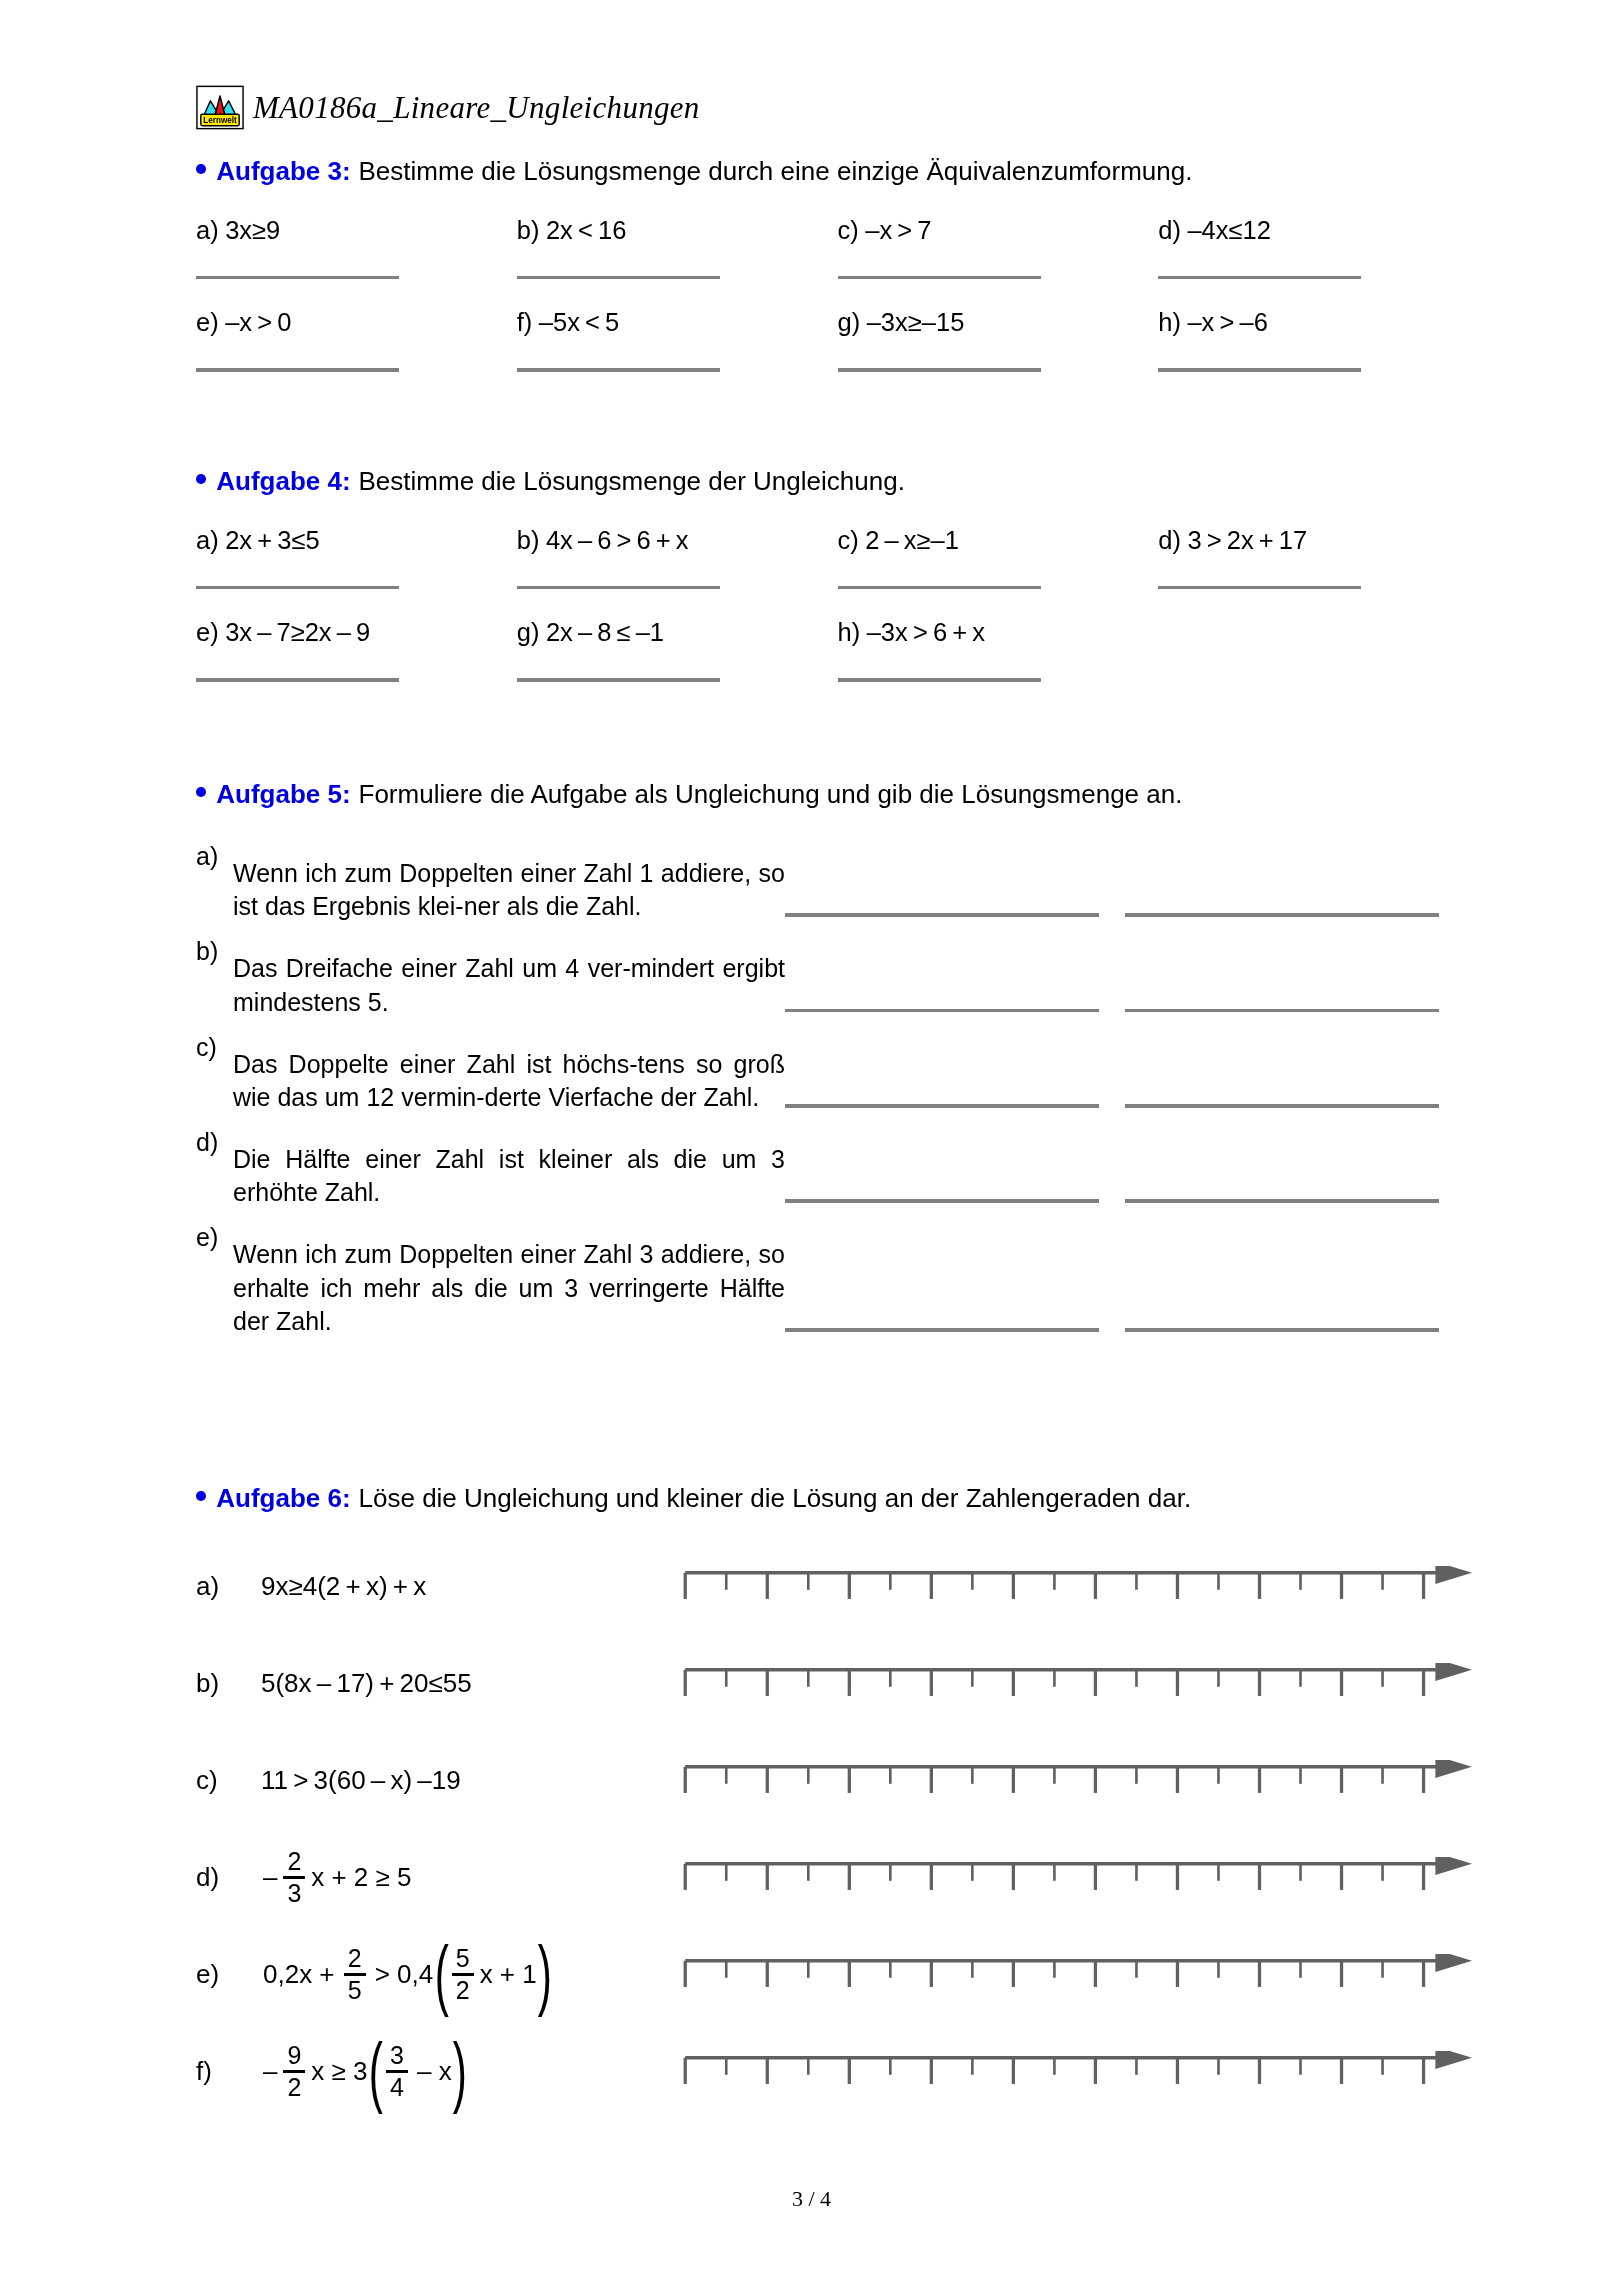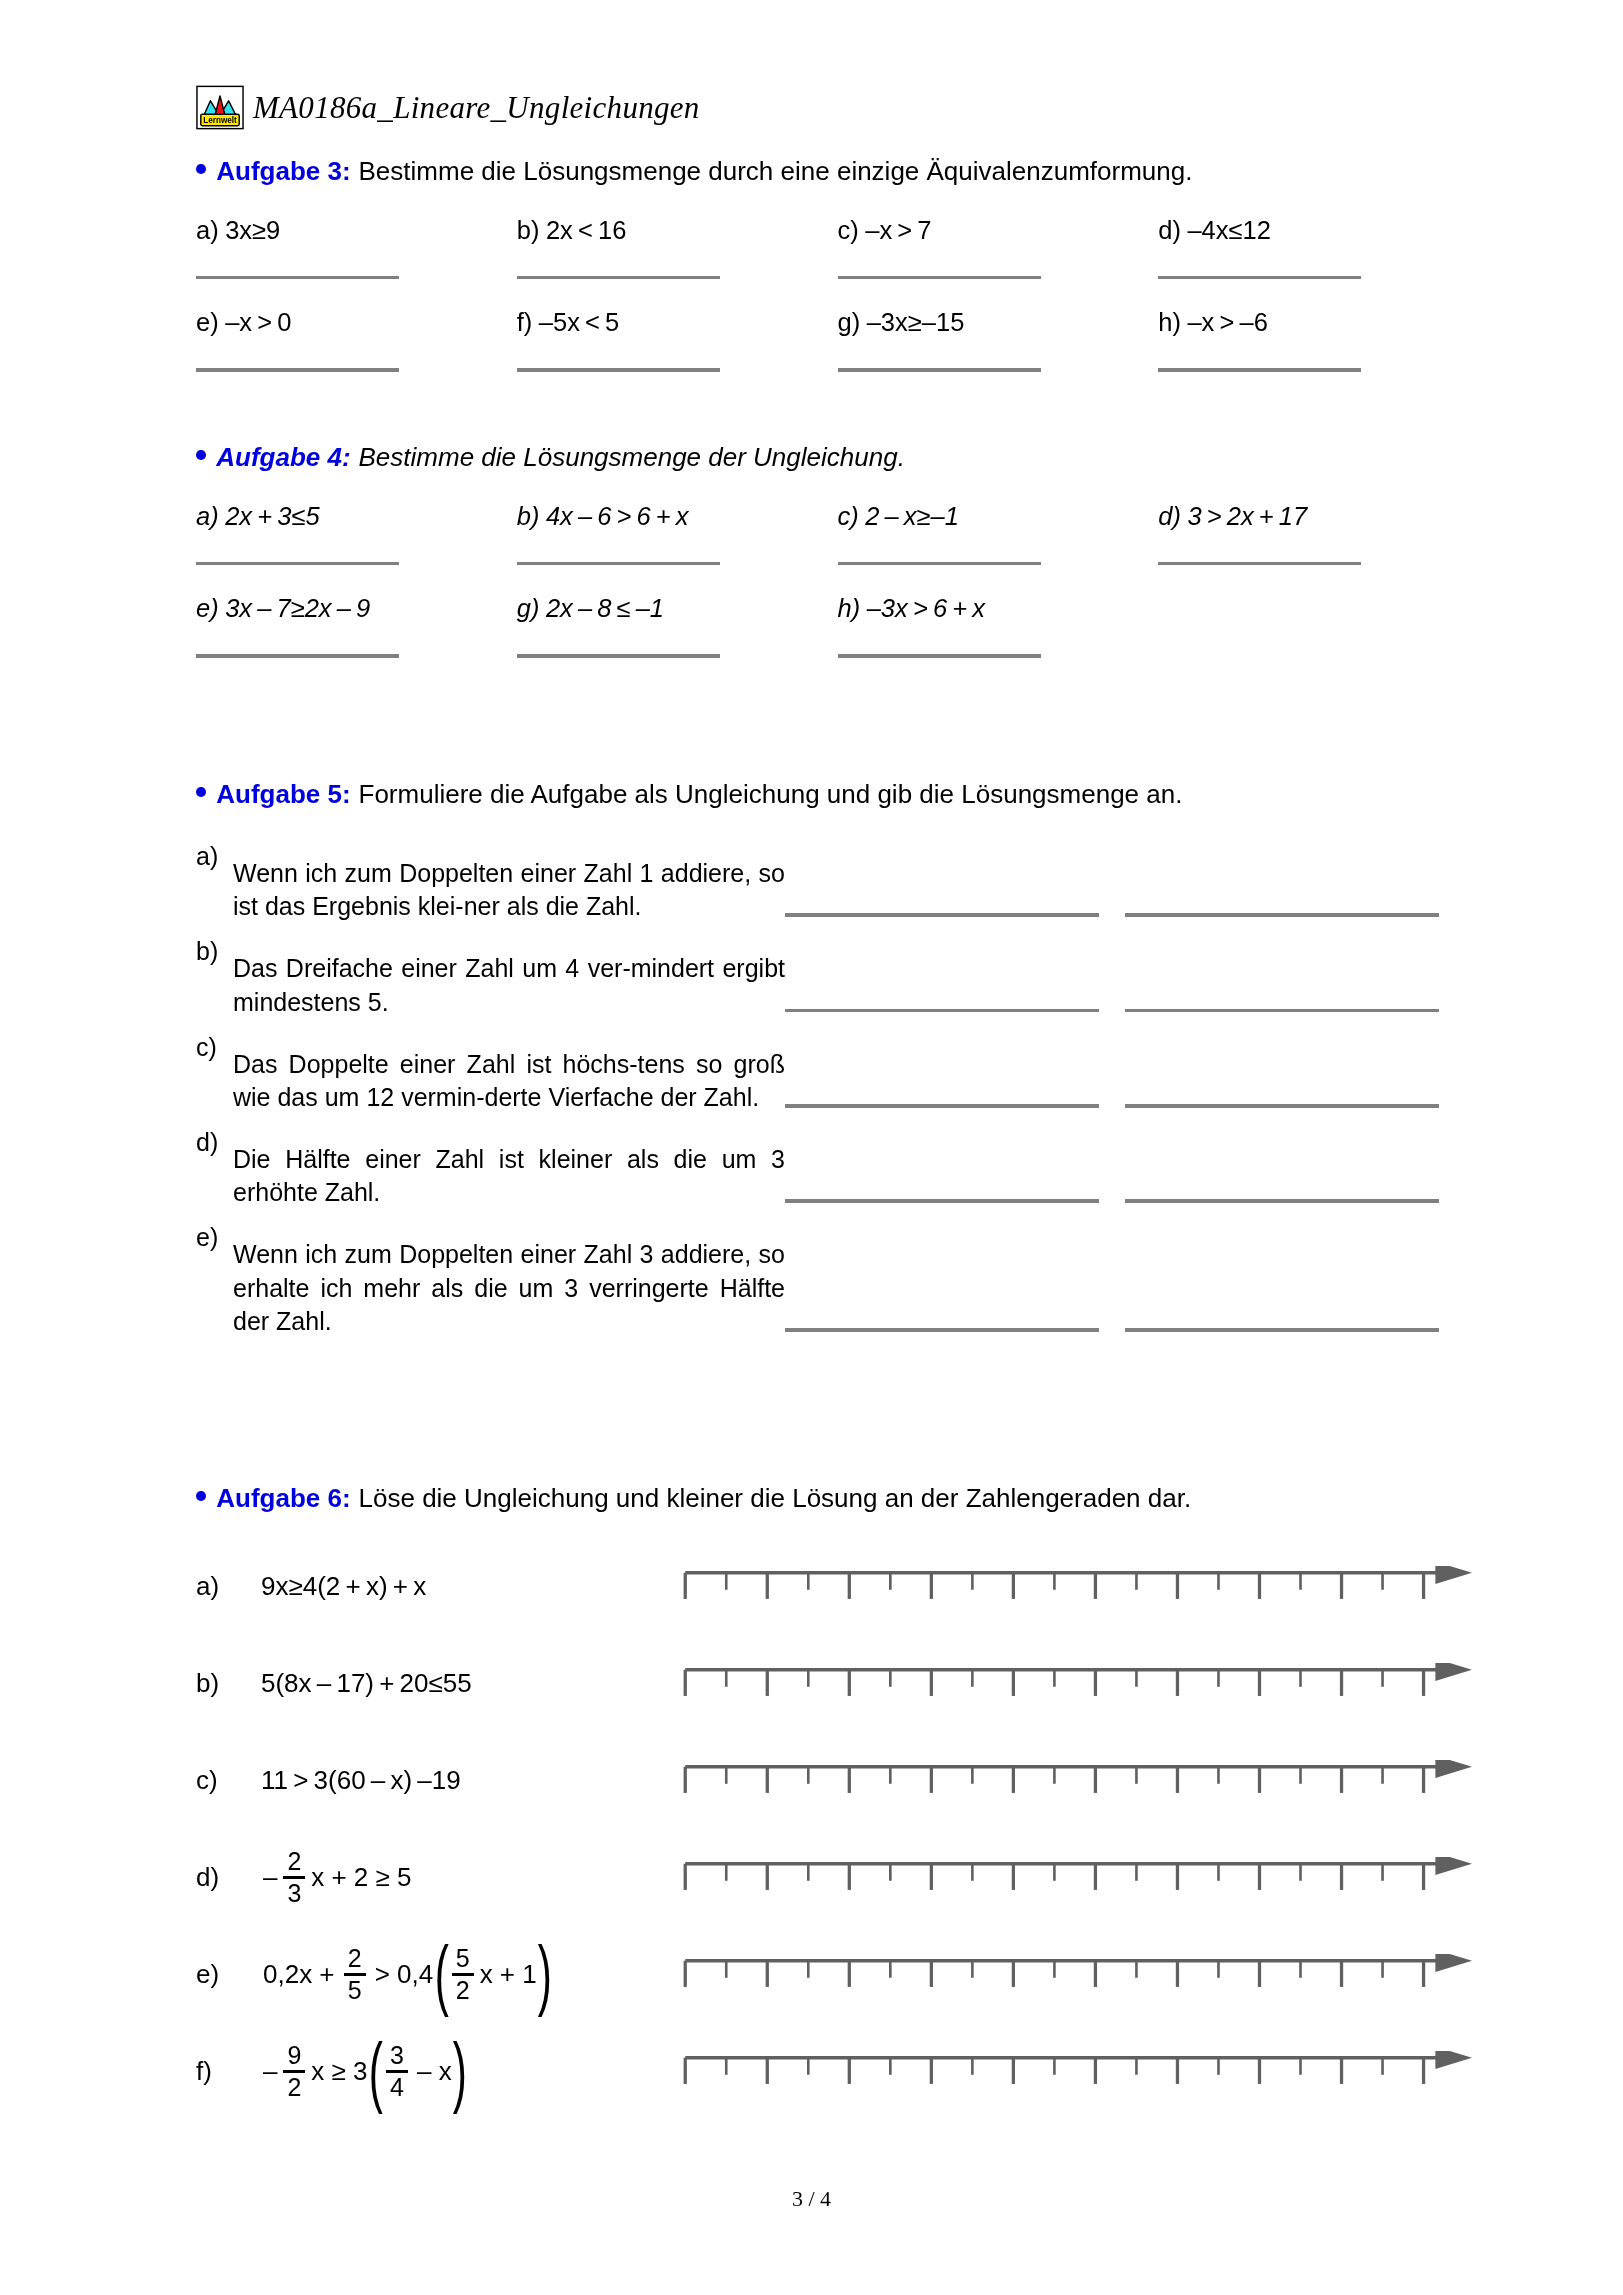--- a/index.html
+++ b/index.html
@@ -279,21 +279,21 @@
       </div>
       <div class="cell">
         <div class="expr">
           <span class="lbl">h)</span><span>–x &gt; –6</span>
         </div>
         <div class="answer-rule"></div>
       </div>
     </div>
   </div>
 
-  <div class="content" style="top:442px;font-style:italic;">
+  <div class="content" style="top:466px;">
     <div class="task-head">
       <span class="bullet-dot"></span>
       <span class="task-label">Aufgabe 4:</span>
       <span class="task-text">Bestimme die Lösungsmenge der Ungleichung.</span>
     </div>
 
     <div class="grid4" style="margin-top:27.5px;">
       <div class="cell">
         <div class="expr">
           <span class="lbl">a)</span><span>2x + 3≤5</span>

